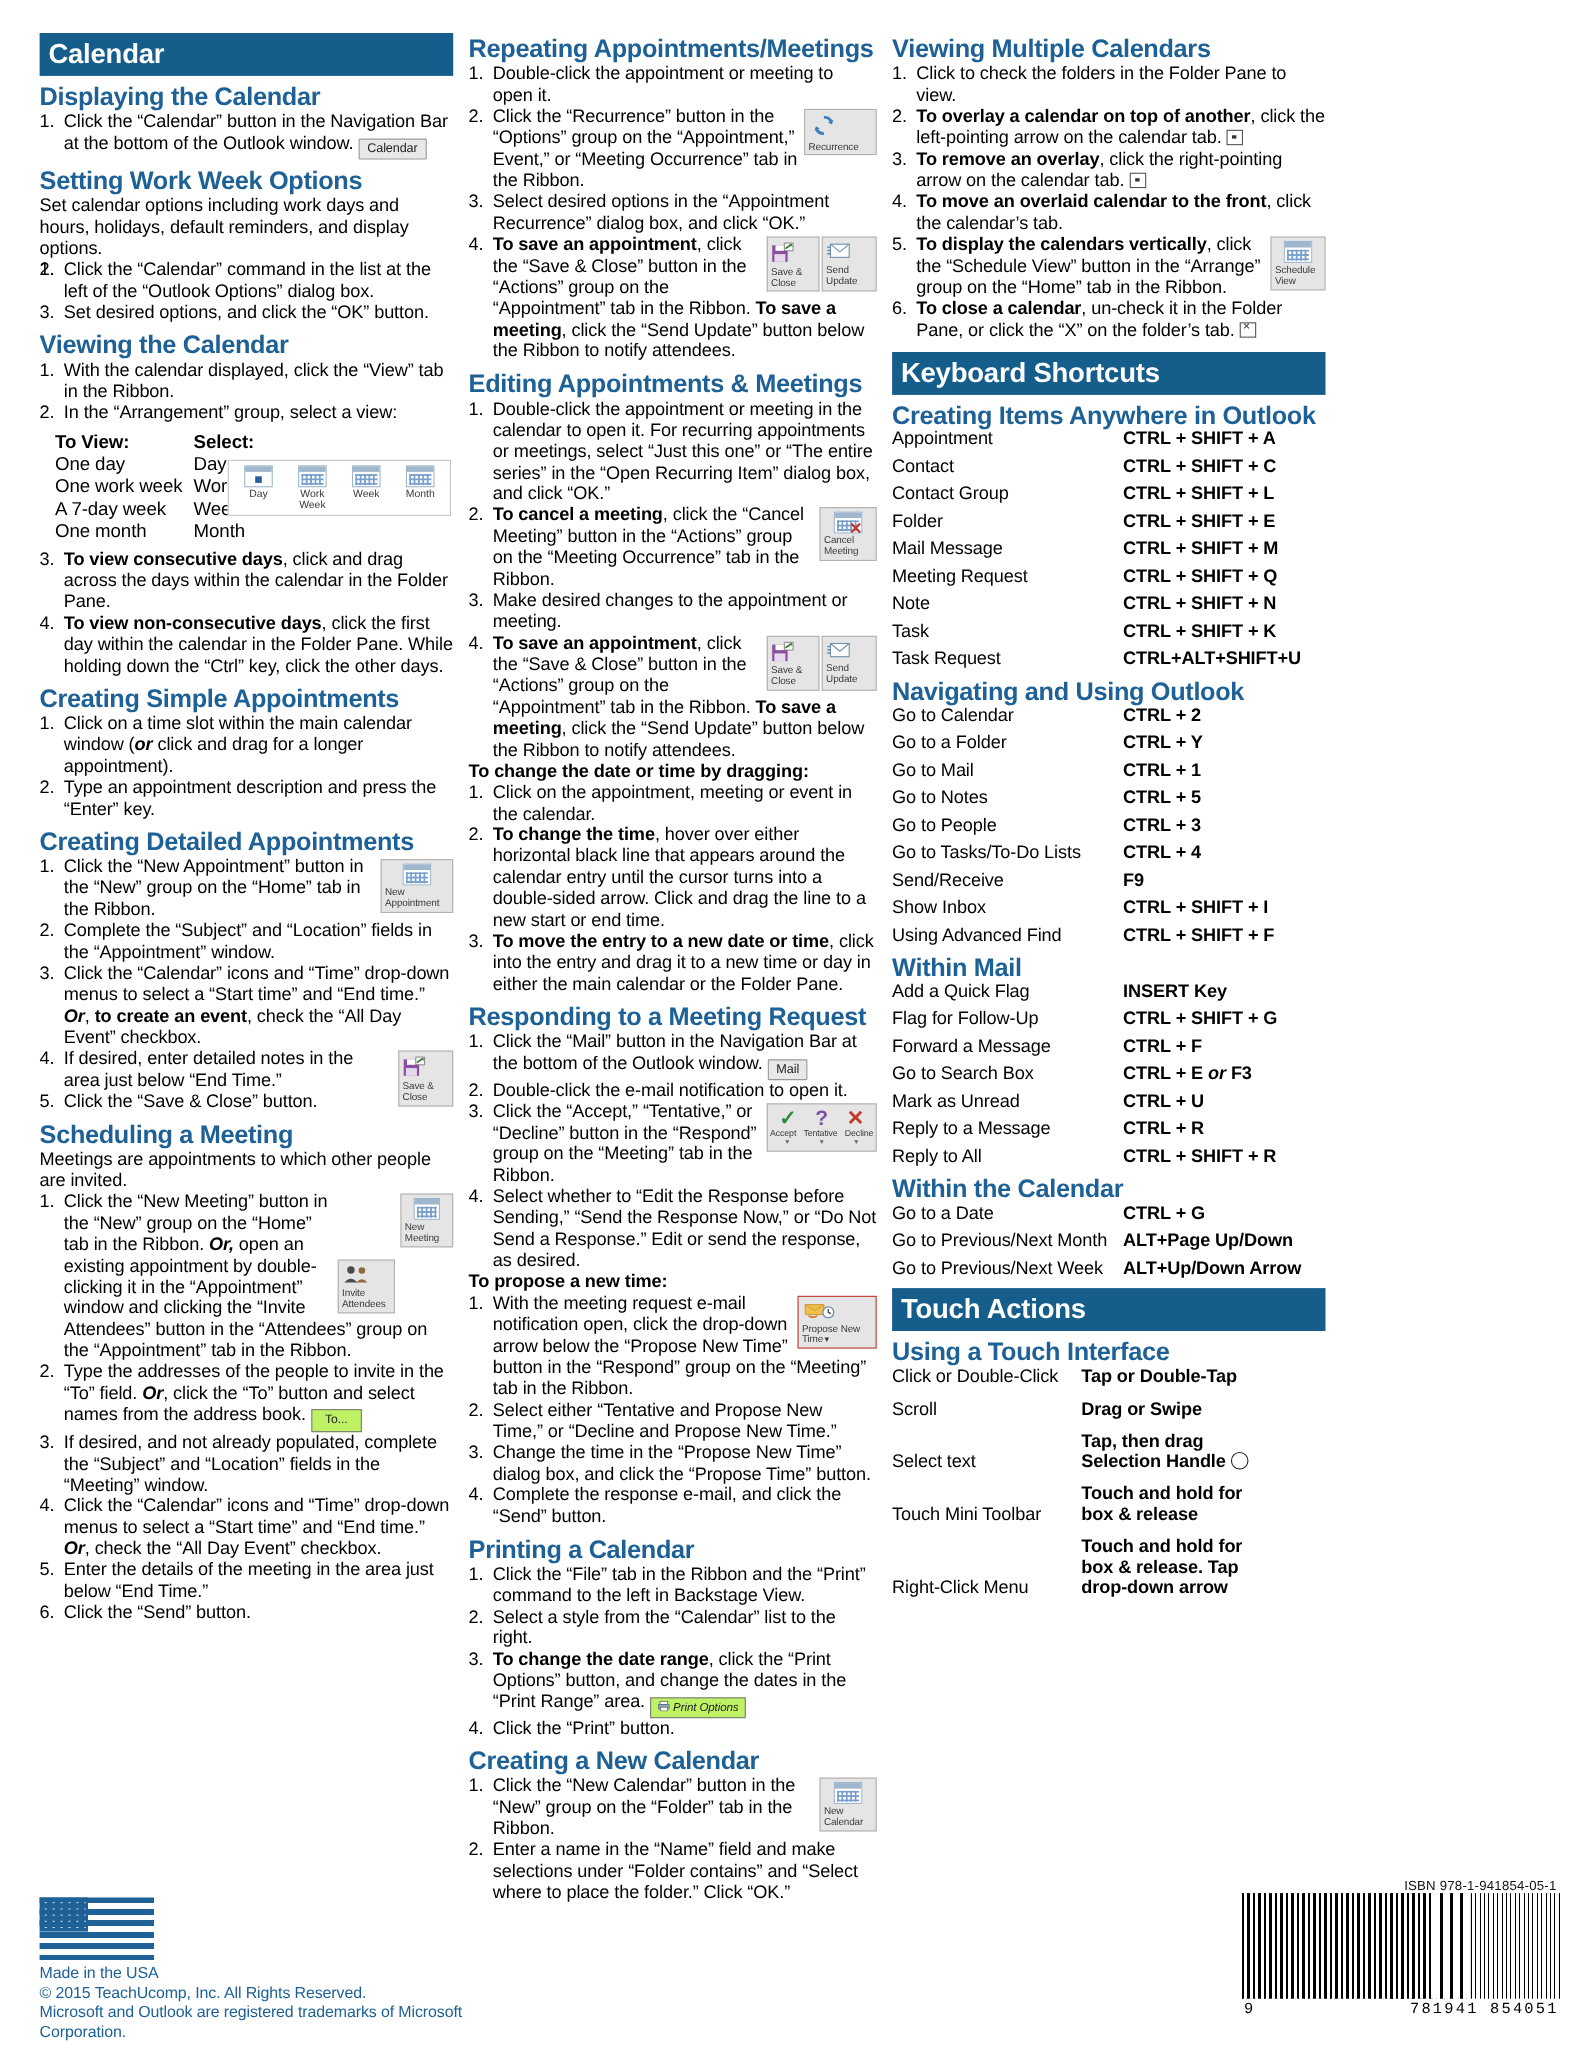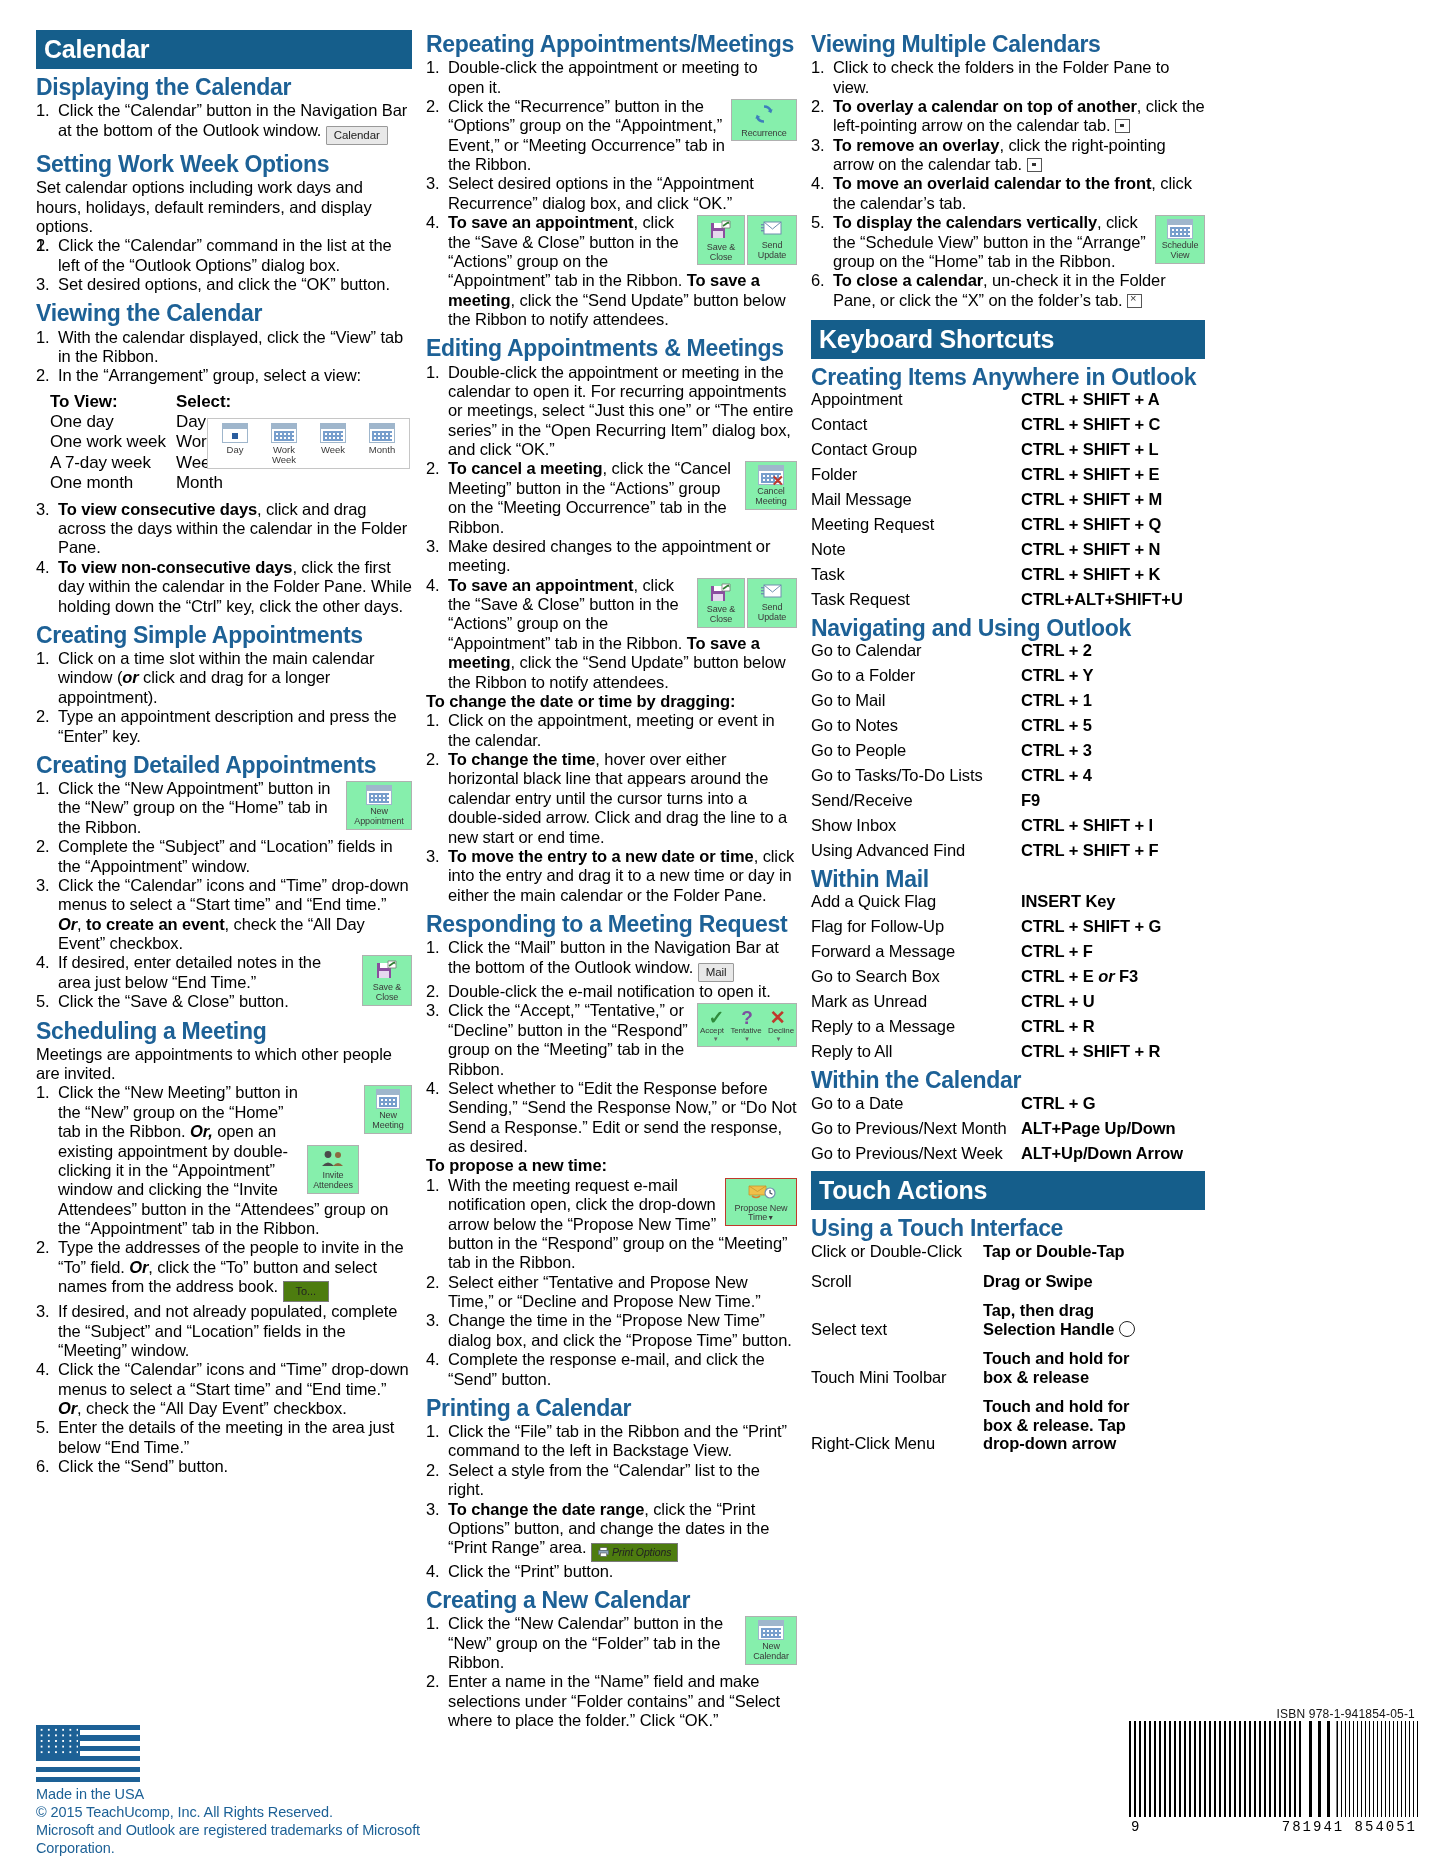--- a/index.html
+++ b/index.html
@@ -59,40 +59,40 @@
   ol.steps > li .num{
     position:absolute;left:0;top:0;width:20px;text-align:left;
   }
   b, strong{font-weight:bold;}
   i,em{font-style:italic;}
   .bi{font-weight:bold;font-style:italic;}
 
   
   .ribbon-btn{
     display:inline-block;vertical-align:middle;
-    border:1px solid #b0b0b0;background:#86efac;
-    text-align:center;
+    border:1px solid #b0b0b0;background:#e5e5e5;
+    text-align:left;
     font-size:9px;line-height:1.08;color:#3a3a3a;
     padding:2px 3px 2px 3px;
     box-sizing:border-box;
   }
   .ribbon-btn .glyph{display:block;margin:1px auto 1px auto;}
   .float-r{float:right;margin:2px 0 1px 5px;}
   .float-r-grp{float:right;margin:2px 0 1px 5px;display:flex;gap:2px;}
   .clear{clear:both;}
 
   .greybtn{
     display:inline-block;vertical-align:-3px;
     border:1px solid #999;background:#e8e8e8;
     font-size:11.5px;color:#222;padding:2px 7px;
     border-radius:1px;
   }
   .whitebtn{
     display:inline-block;vertical-align:-3px;
-    border:1px solid #7a7a7a;background:#4d7c0f;
+    border:1px solid #7a7a7a;background:#bef264;
     font-size:11px;color:#222;padding:3px 12px;
   }
   .tinybox{
     display:inline-block;width:13px;height:12px;vertical-align:-2px;
     border:1px solid #555;background:#fff;position:relative;
   }
   .tinybox::after{content:"";position:absolute;left:4px;top:4px;width:4px;height:3px;background:#333;}
   .tinybox.x::after{content:"\00D7";position:absolute;left:2px;top:-3px;width:auto;height:auto;background:none;font-size:11px;line-height:12px;color:#333;}
 
   

